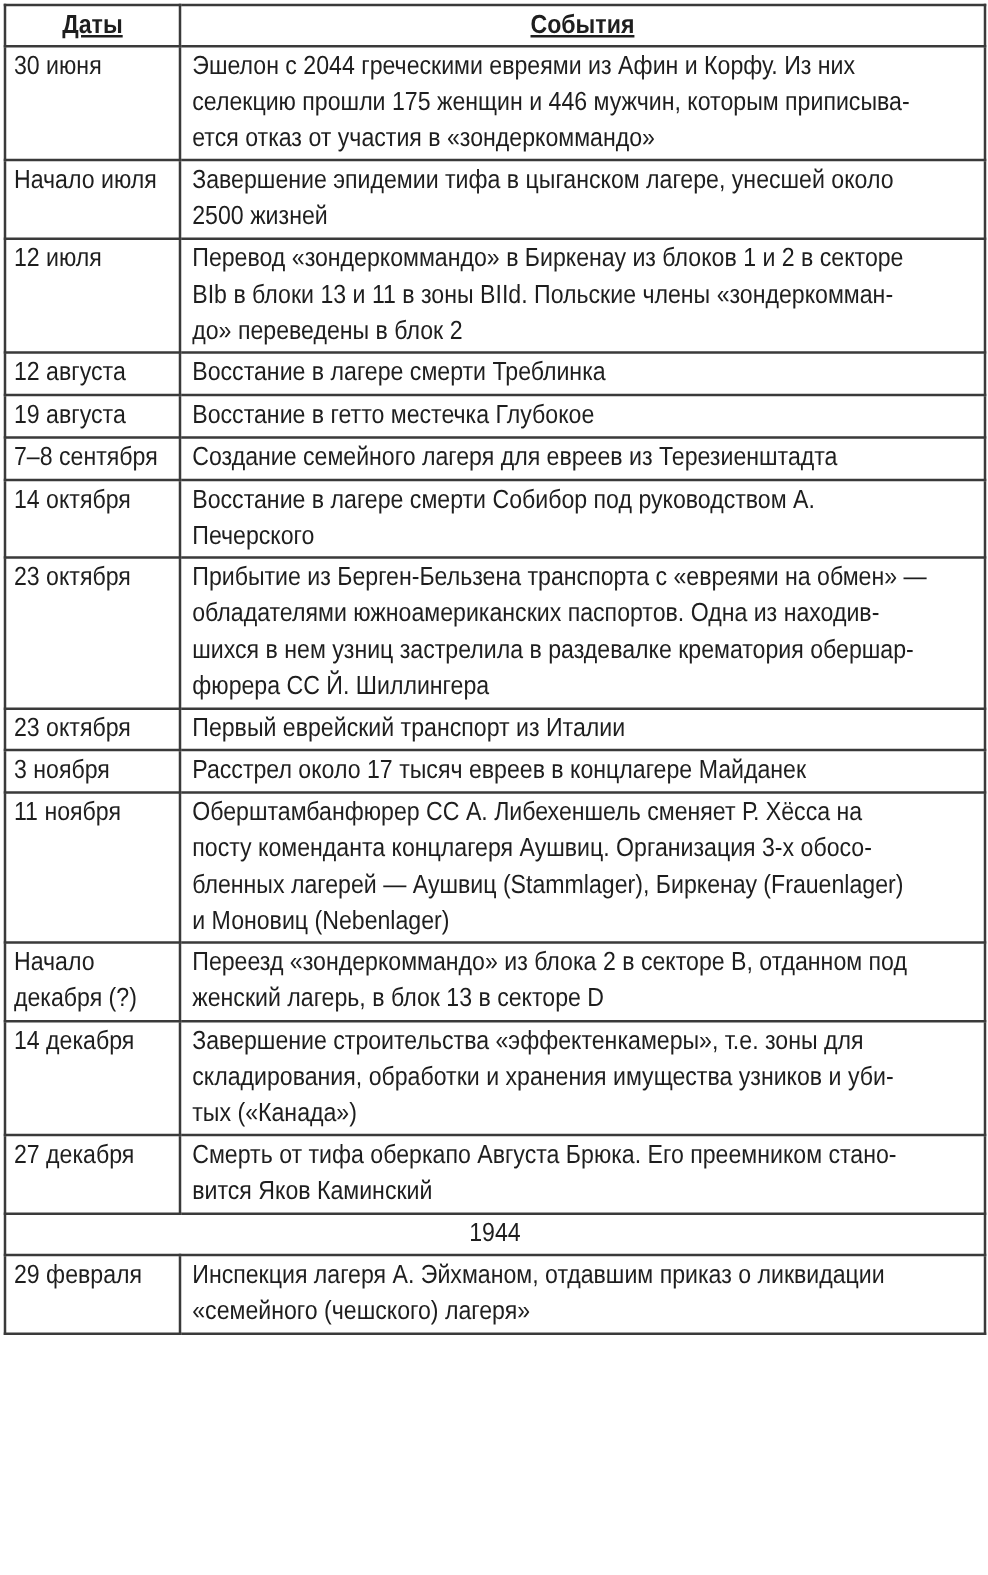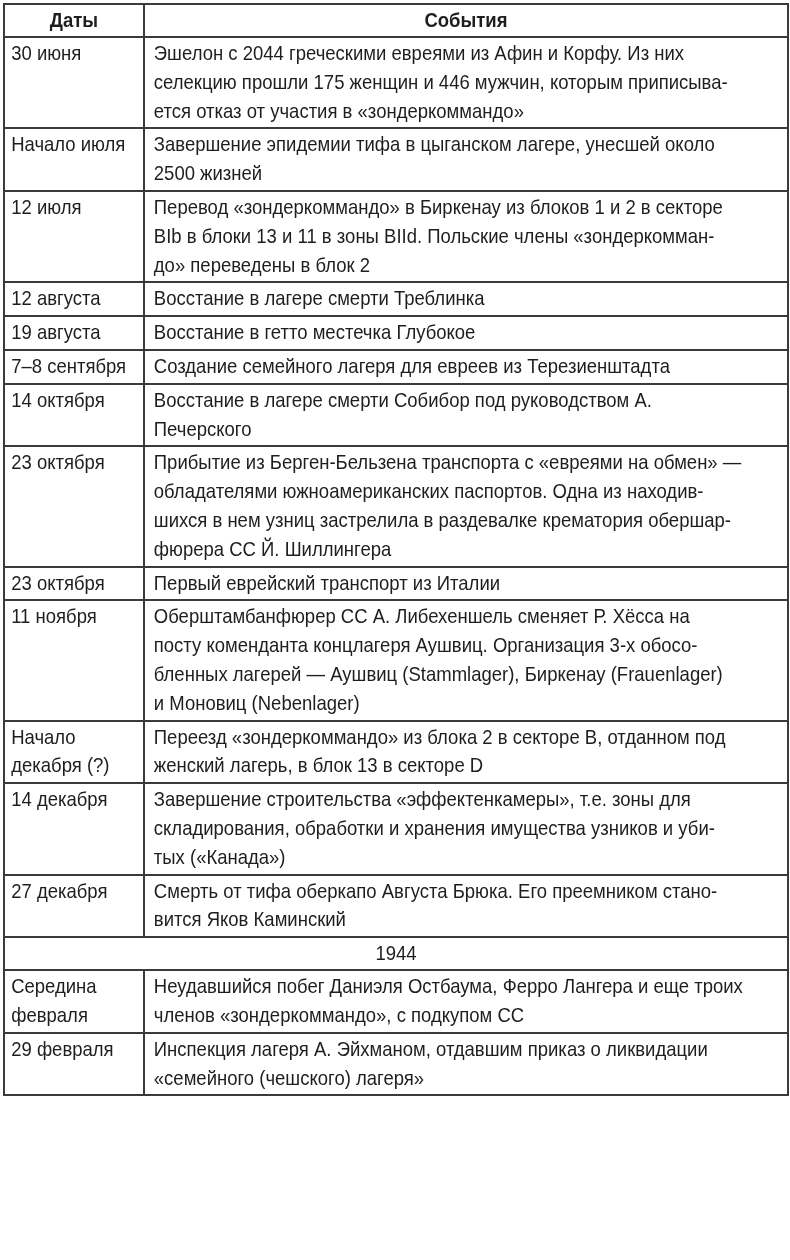--- a/index.html
+++ b/index.html
@@ -26,20 +26,21 @@
     padding: 0;
     font-size: 21px;
     line-height: 28.8px;
     color: #1e1e1e;
     overflow: hidden;
   }
   th {
     font-weight: bold;
     height: 31px;
     vertical-align: middle;
+    text-decoration: underline;
   }
   
   .cond {
     display: block;
     box-sizing: border-box;
     width: 113.5%;
     transform: scaleX(0.881);
     transform-origin: 0 0;
     white-space: pre-line;
   }
@@ -144,20 +145,28 @@
       <tr>
         <td class="date-cell">
           <span class="cond">23 октября</span>
         </td>
         <td class="event-cell">
           <span class="cond">Первый еврейский транспорт из Италии</span>
         </td>
       </tr>
       <tr>
         <td class="date-cell">
+          <span class="cond">3 ноября</span>
+        </td>
+        <td class="event-cell">
+          <span class="cond">Расстрел около 17 тысяч евреев в концлагере Майданек</span>
+        </td>
+      </tr>
+      <tr>
+        <td class="date-cell">
           <span class="cond">11 ноября</span>
         </td>
         <td class="event-cell">
           <span class="cond">Оберштамбанфюрер СС А. Либехеншель сменяет Р. Хёсса на
 посту коменданта концлагеря Аушвиц. Организация 3-х обосо-
 бленных лагерей — Аушвиц (Stammlager), Биркенау (Frauenlager)
 и Моновиц (Nebenlager)</span>
         </td>
       </tr>
       <tr>
@@ -189,30 +198,20 @@
 вится Яков Каминский</span>
         </td>
       </tr>
       <tr>
         <td colspan="2" class="year-cell">
           <span class="cond">1944</span>
         </td>
       </tr>
       <tr>
         <td class="date-cell">
-          <span class="cond">Середина
-февраля</span>
-        </td>
-        <td class="event-cell">
-          <span class="cond">Неудавшийся побег Даниэля Остбаума, Ферро Лангера и еще троих
-членов «зондеркоммандо», с подкупом СС</span>
-        </td>
-      </tr>
-      <tr>
-        <td class="date-cell">
           <span class="cond">29 февраля</span>
         </td>
         <td class="event-cell">
           <span class="cond">Инспекция лагеря А. Эйхманом, отдавшим приказ о ликвидации
 «семейного (чешского) лагеря»</span>
         </td>
       </tr>
     </tbody>
 </table>
 

